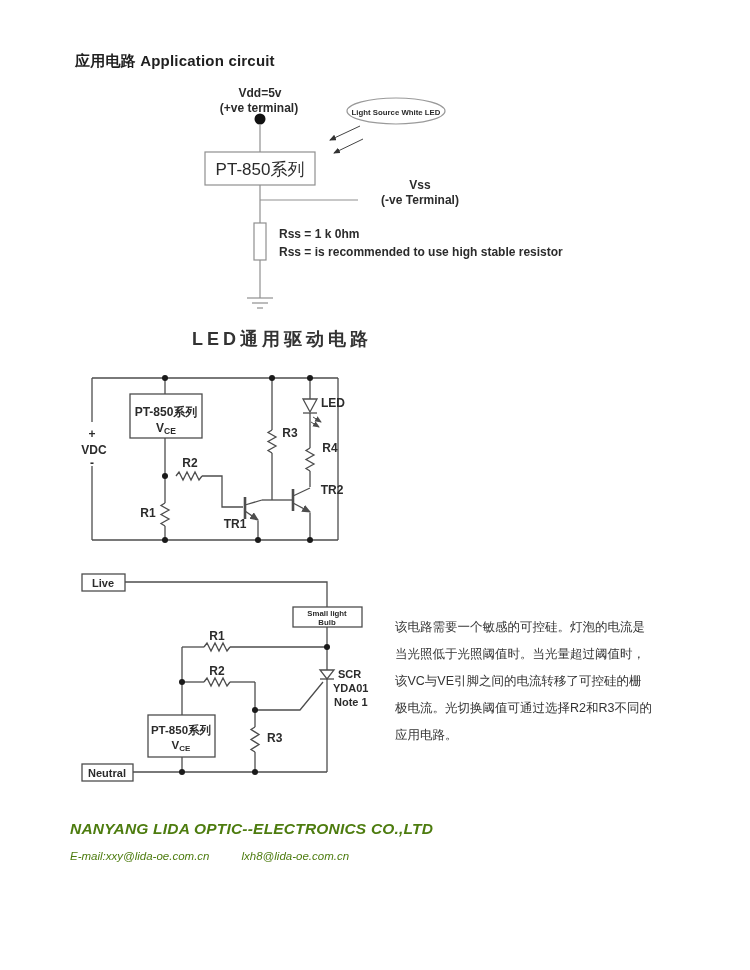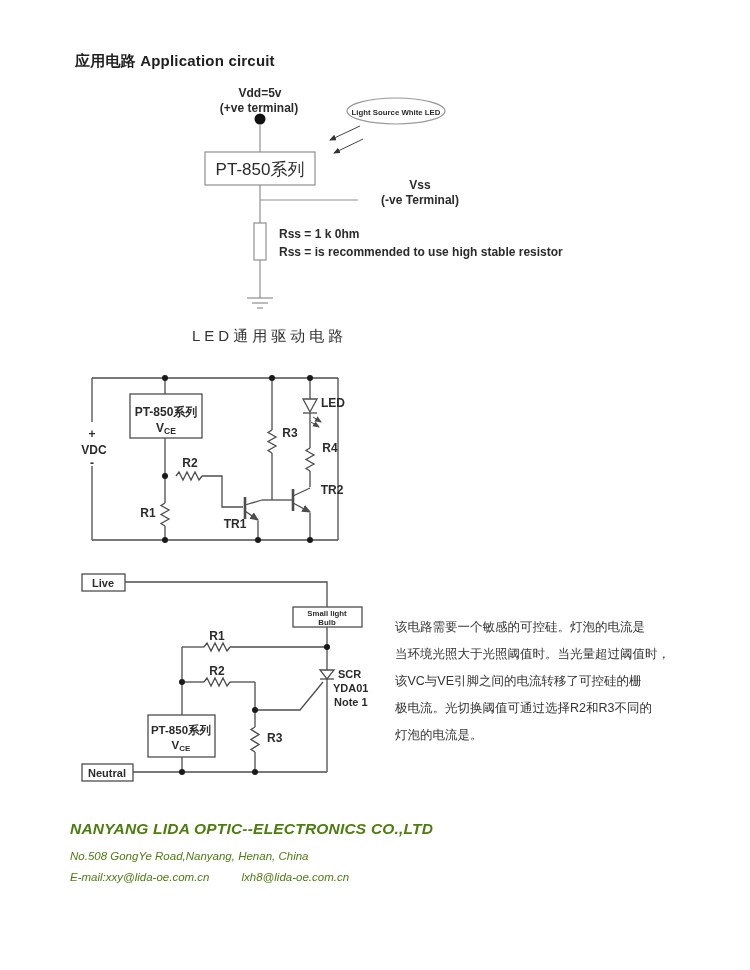--- a/index.html
+++ b/index.html
@@ -2,21 +2,21 @@
 <html><head>
 <meta charset="utf-8">
 <style>
   html,body{margin:0;padding:0;background:#fff;}
   .page{
     position:relative;width:750px;height:970px;background:#ffffff;overflow:hidden;
     font-family:"Liberation Sans","DejaVu Sans",sans-serif;color:#2b2b2b;
   }
   .abs{position:absolute;}
   .page-title{left:75px;top:52px;font-size:15px;font-weight:bold;color:#1f1f1f;letter-spacing:0.2px;}
-  .section-heading{left:192px;top:327px;font-size:15px;font-weight:400;color:#333;letter-spacing:4px;}
+  .section-heading{left:192px;top:327px;font-size:18px;font-weight:700;color:#333;letter-spacing:4px;}
   .desc{font-size:12.5px;line-height:27px;color:#333;}
   .desc-2{left:399px;top:404px;width:335px;}
   .desc-3{left:395px;top:614px;width:345px;}
   .footer{left:70px;top:820px;font-style:italic;color:#4d7c0f;}
   .footer .company{font-size:15.5px;font-weight:bold;letter-spacing:0.2px;margin-bottom:8px;}
   .footer .fline{font-size:11.5px;line-height:20.5px;}
   .footer .em2{margin-left:32px;}
   svg{position:absolute;left:0;top:0;overflow:visible;}
   svg text{fill:#2b2b2b;font-family:"Liberation Sans","DejaVu Sans",sans-serif;}
   .lbl{font-size:12px;font-weight:600;}
@@ -186,27 +186,26 @@
     <text x="338" y="118" class="lbl-sm">SCR</text>
     <text x="333" y="132" class="lbl-sm">YDA01</text>
     <text x="334" y="146" class="lbl-sm">Note 1</text>
     <text x="181" y="174" text-anchor="middle" font-size="11.5" font-weight="600">PT-850系列</text>
     <text x="181" y="189" text-anchor="middle" font-weight="600"><tspan font-size="11.5">V</tspan><tspan font-size="8" dy="2">CE</tspan></text>
     <text x="107" y="217" text-anchor="middle" class="lbl-sm">Neutral</text>
   </svg>
 
   <div class="abs desc desc-3">
     <div>该电路需要一个敏感的可控硅。灯泡的电流是</div>
-    <div>当环境光照大于光照阈值时。当光量超过阈值时，</div>
+    <div>当光照低于光照阈值时。当光量超过阈值时，</div>
     <div>该VC与VE引脚之间的电流转移了可控硅的栅</div>
     <div>极电流。光切换阈值可通过选择R2和R3不同的</div>
-    <div>灯泡的电流是。</div>
+    <div>应用电路。</div>
   </div>
 
   <div class="abs footer">
     <div class="company">NANYANG LIDA OPTIC--ELECTRONICS CO.,LTD</div>
-    <div class="fline">No.508 GongYe Road,Nanyang, Henan, China</div>
     <div class="fline">
       <span>E-mail:xxy@lida-oe.com.cn</span><span class="em2">lxh8@lida-oe.com.cn</span>
     </div>
   </div>
 
 </div>
 
 </body></html>

